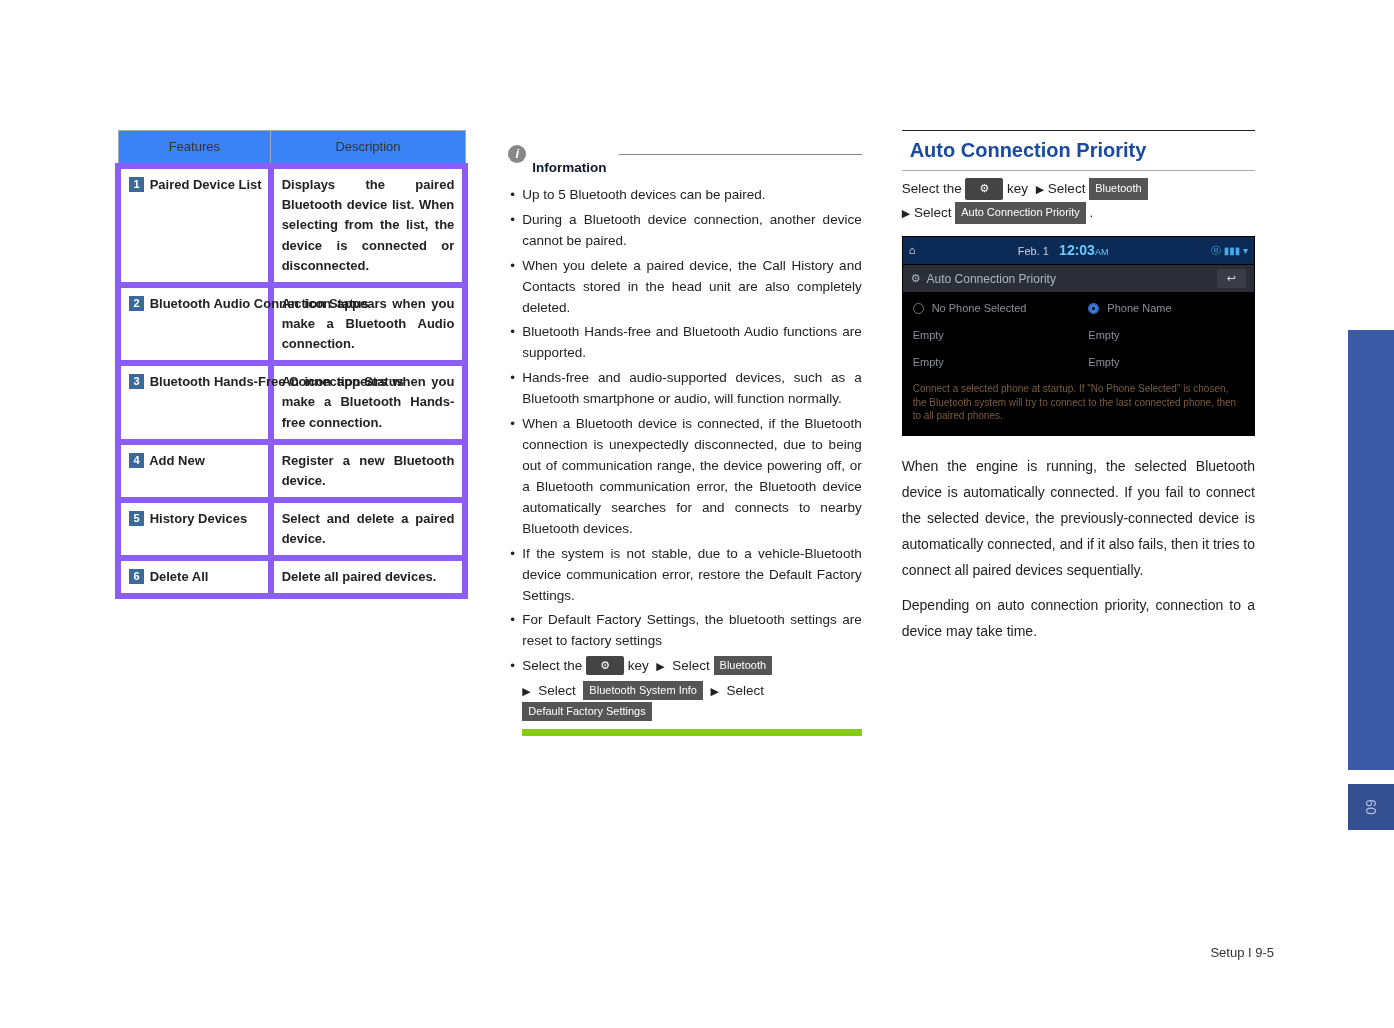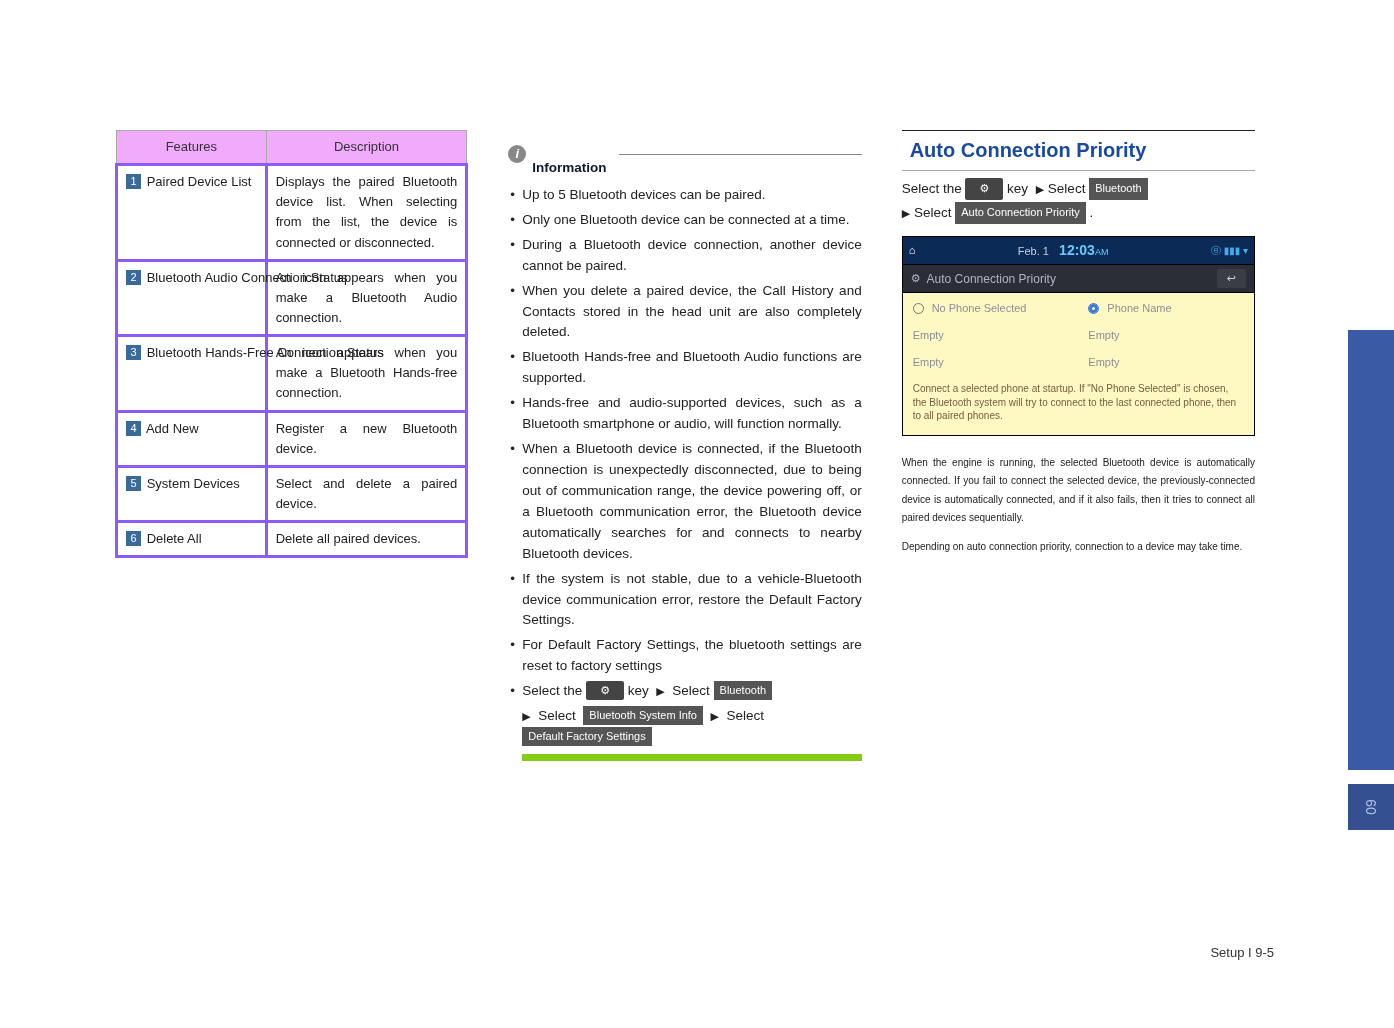--- a/index.html
+++ b/index.html
@@ -24,31 +24,32 @@
     font-size: 13.5px;
     line-height: 1.55;
   }
   
   table {
     border-collapse: collapse;
     width: 100%;
     font-size: 13px;
   }
   th {
-    background: #f0abfc;
+    background: #3b82f6;
     border: 1px solid #aaa;
     padding: 6px 8px;
     font-weight: normal;
     color: #333;
   }
   td {
-    border: 3px solid #8b5cf6;
+    border: 6px solid #8b5cf6;
     padding: 6px 8px;
     vertical-align: top;
     text-align: justify;
+    font-weight: bold;
   }
   td.feat { white-space: nowrap; }
   .num {
     display: inline-block;
     width: 15px;
     height: 15px;
     background: #3a6a9a;
     color: #fff;
     font-size: 11px;
     text-align: center;
@@ -120,21 +121,21 @@
     font-weight: bold;
     font-size: 20px;
     border-top: 1px solid #222;
     border-bottom: 1px solid #aaa;
     padding: 4px 4px 4px 8px;
     margin-bottom: 6px;
   }
   .path-line { font-size: 13.5px; line-height: 1.8; margin-bottom: 10px;}
   
   .screen {
-    background: #fef9c3;
+    background: #000000;
     color: #ddd;
     font-size: 11px;
     border: 1px solid #000;
     margin: 6px 0 18px 0;
   }
   .sc-status {
     background: #0b2a55;
     display: flex;
     align-items: center;
     padding: 3px 6px;
@@ -175,21 +176,21 @@
     width:11px;height:11px;border:1px solid #777;border-radius:50%;
     display:inline-block;
   }
   .sc-radio.on { border-color:#3b7bd6; box-shadow: inset 0 0 0 3px #3b7bd6;}
   .sc-hint {
     padding: 6px 10px 10px 10px;
     color: #7a5c3f;
     font-size: 10px;
     line-height: 1.35;
   }
-  .col3-para { text-align: justify; margin-bottom: 10px; font-size:10px; line-height:1.85;}
+  .col3-para { text-align: justify; margin-bottom: 10px; font-size:14px; line-height:1.85;}
   
   .side-tab {
     position:absolute;
     right:0;
     top:330px;
     width:46px;
     height:440px;
     background:#3a5aa5;
   }
   .side-pg {
@@ -242,40 +243,39 @@
         </tr>
         <tr>
           <td class="feat"><span class="num">3</span> <span style="display:inline-block;max-width:110px;vertical-align:top;">Bluetooth Hands-Free Connection Status</span></td>
           <td>An icon appears when you make a Bluetooth Hands-free connection.</td>
         </tr>
         <tr>
           <td class="feat"><span class="num">4</span> <span>Add New</span></td>
           <td>Register a new Bluetooth device.</td>
         </tr>
         <tr>
-          <td class="feat"><span class="num">5</span> <span>System Devices</span></td>
+          <td class="feat"><span class="num">5</span> <span>History Devices</span></td>
           <td>Select and delete a paired device.</td>
         </tr>
         <tr>
           <td class="feat"><span class="num">6</span> <span>Delete All</span></td>
           <td>Delete all paired devices.</td>
         </tr>
       </tbody>
     </table>
   </div>
 
   <div class="col">
     <div class="info-head">
       <span class="info-badge">i</span>
       <span class="info-title">Information</span>
       <span class="info-line"></span>
     </div>
     <ul class="bullets">
       <li>Up to 5 Bluetooth devices can be paired.</li>
-      <li>Only one Bluetooth device can be connected at a time.</li>
       <li>During a Bluetooth device connection, another device cannot be paired.</li>
       <li>When you delete a paired device, the Call History and Contacts stored in the head unit are also completely deleted.</li>
       <li>Bluetooth Hands-free and Bluetooth Audio functions are supported.</li>
       <li>Hands-free and audio-supported devices, such as a Bluetooth smartphone or audio, will function normally.</li>
       <li>When a Bluetooth device is connected, if the Bluetooth connection is unexpectedly disconnected, due to being out of communication range, the device powering off, or a Bluetooth communication error, the Bluetooth device automatically searches for and connects to nearby Bluetooth devices.</li>
       <li>If the system is not stable, due to a vehicle-Bluetooth device communication error, restore the Default Factory Settings.</li>
       <li>For Default Factory Settings, the bluetooth settings are reset to factory settings</li>
       <li>
         <span>Select the </span>
         <span class="gearkey gear-glyph"></span>

